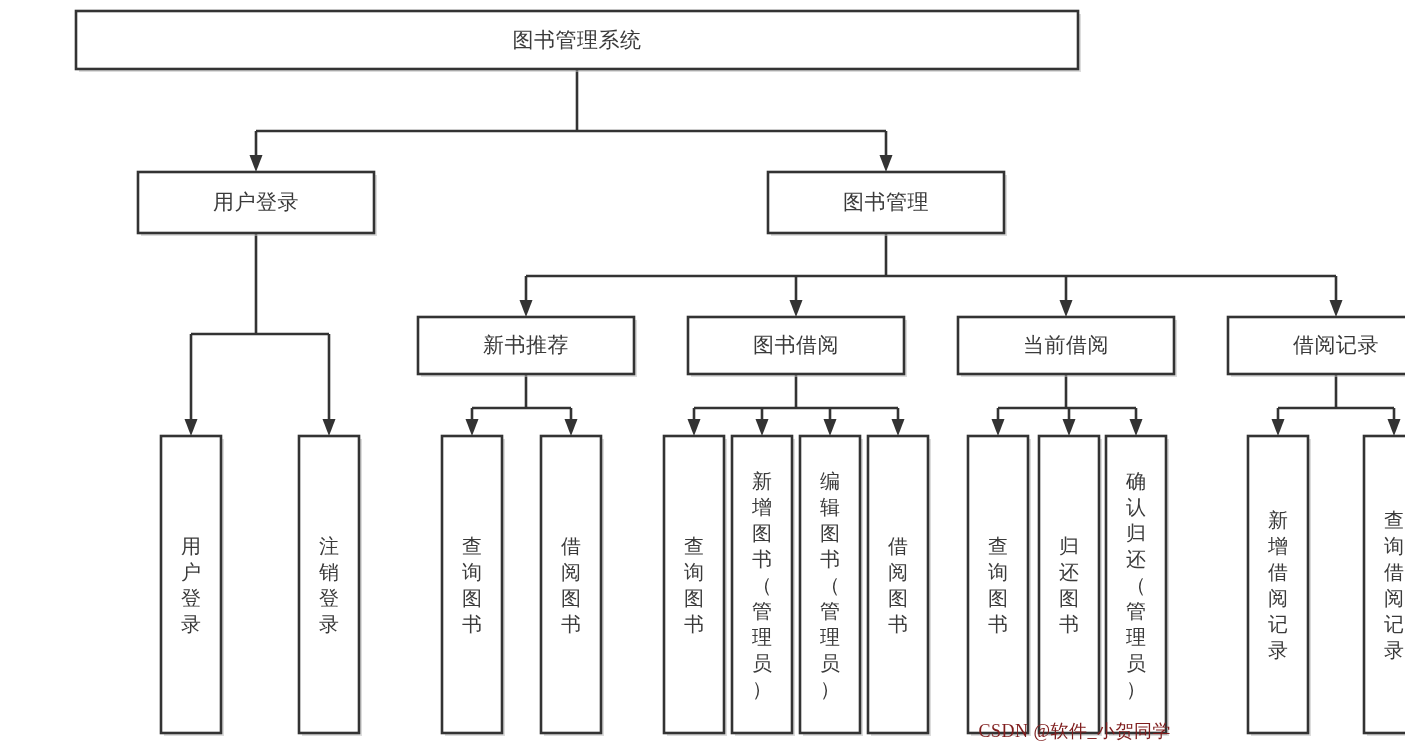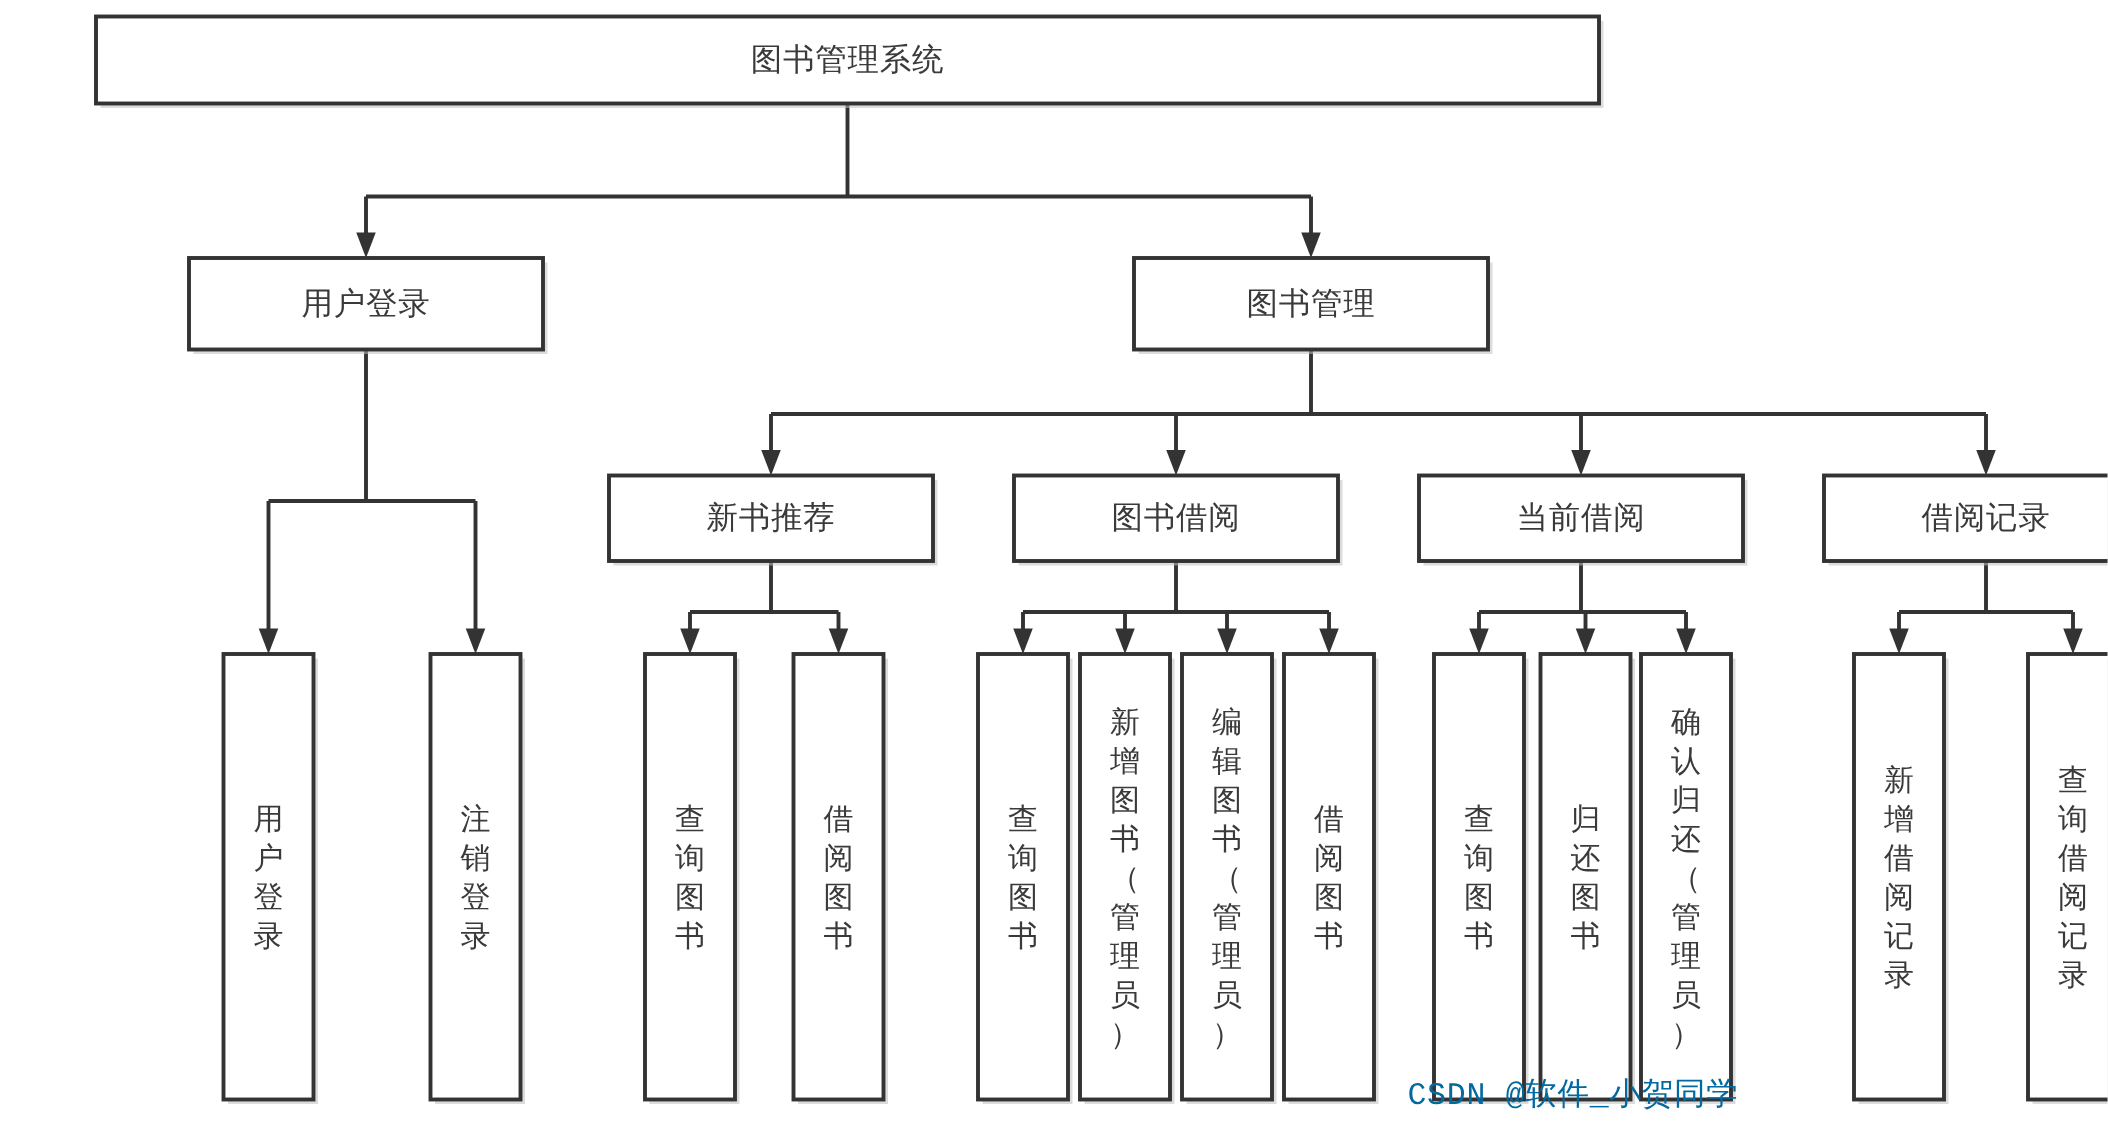--- a/index.html
+++ b/index.html
@@ -9,21 +9,21 @@
   }
   body {
     width: 1405px;
     height: 747px;
     font-family: "Liberation Sans", "DejaVu Sans", sans-serif;
     overflow: hidden;
     position: relative;
   }
   #diagram-root {
     position: absolute;
-    left: 4px; top: 0;
+    left: 16px; top: 0;
     width: 1124px;
     height: 747px;
     padding-left: 40px;
   }
   svg#flowchart {
     display: block;
     width: 1405px;
     height: 747px;
   }
   .node-box {
@@ -54,23 +54,23 @@
     fill: none;
     stroke-linecap: butt;
   }
   .arrow-head {
     fill: #333333;
   }
   .watermark {
     position: absolute;
     right: 9px;
     bottom: 4px;
-    font-family: Liberation Mono, monospace;
-    font-size: 21px;
-    color: #0369a1;
+    font-family: Liberation Serif, serif;
+    font-size: 18px;
+    color: #7f1d1d;
     letter-spacing: .5px;
     white-space: nowrap;
     pointer-events: none;
   }
 </style>
 </head>
 <body>
 
 <div id="diagram-root">
   <svg id="flowchart" viewBox="0 0 1405 747">

